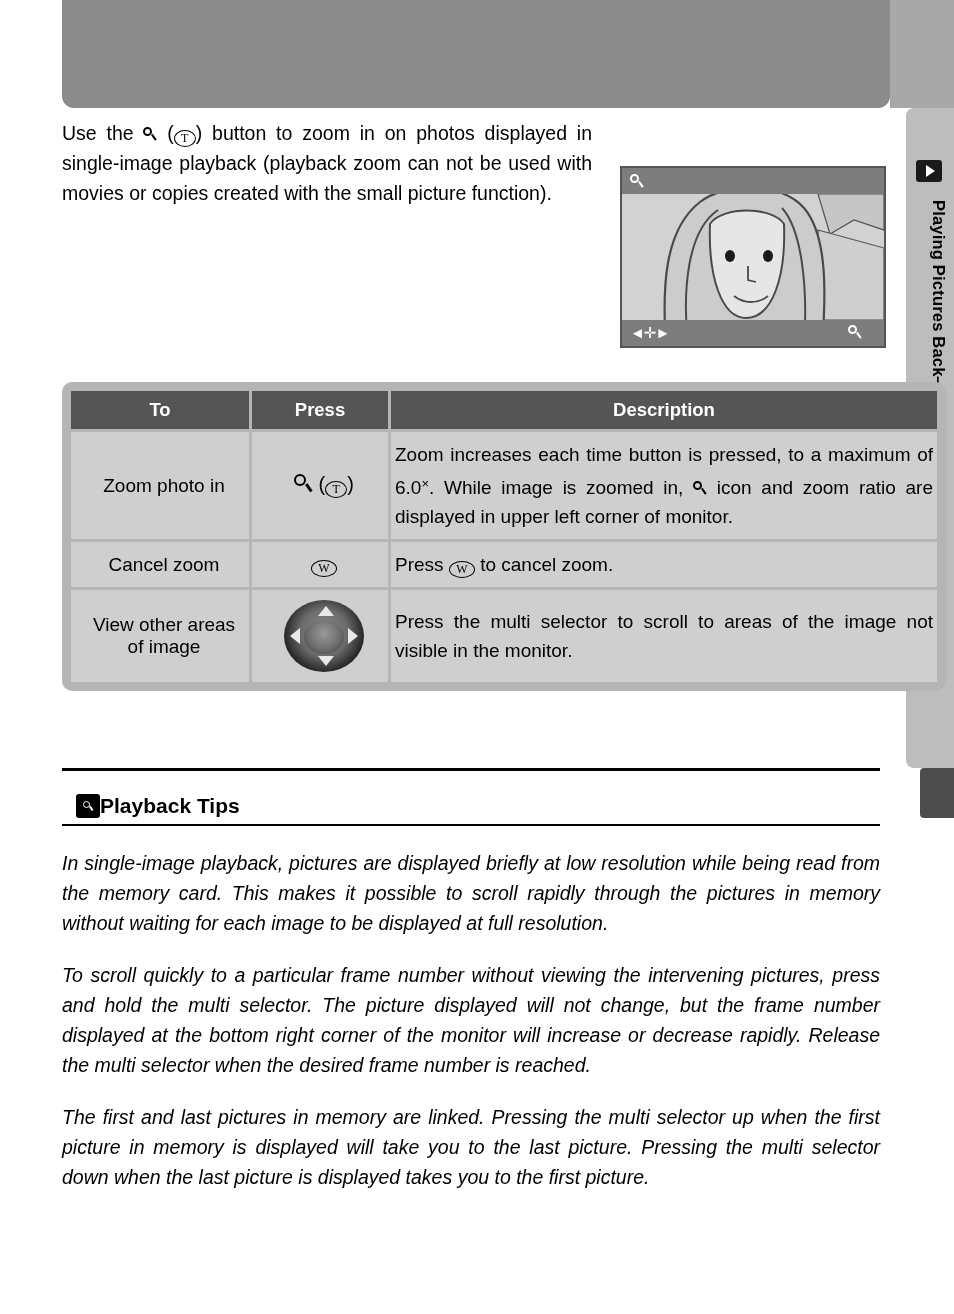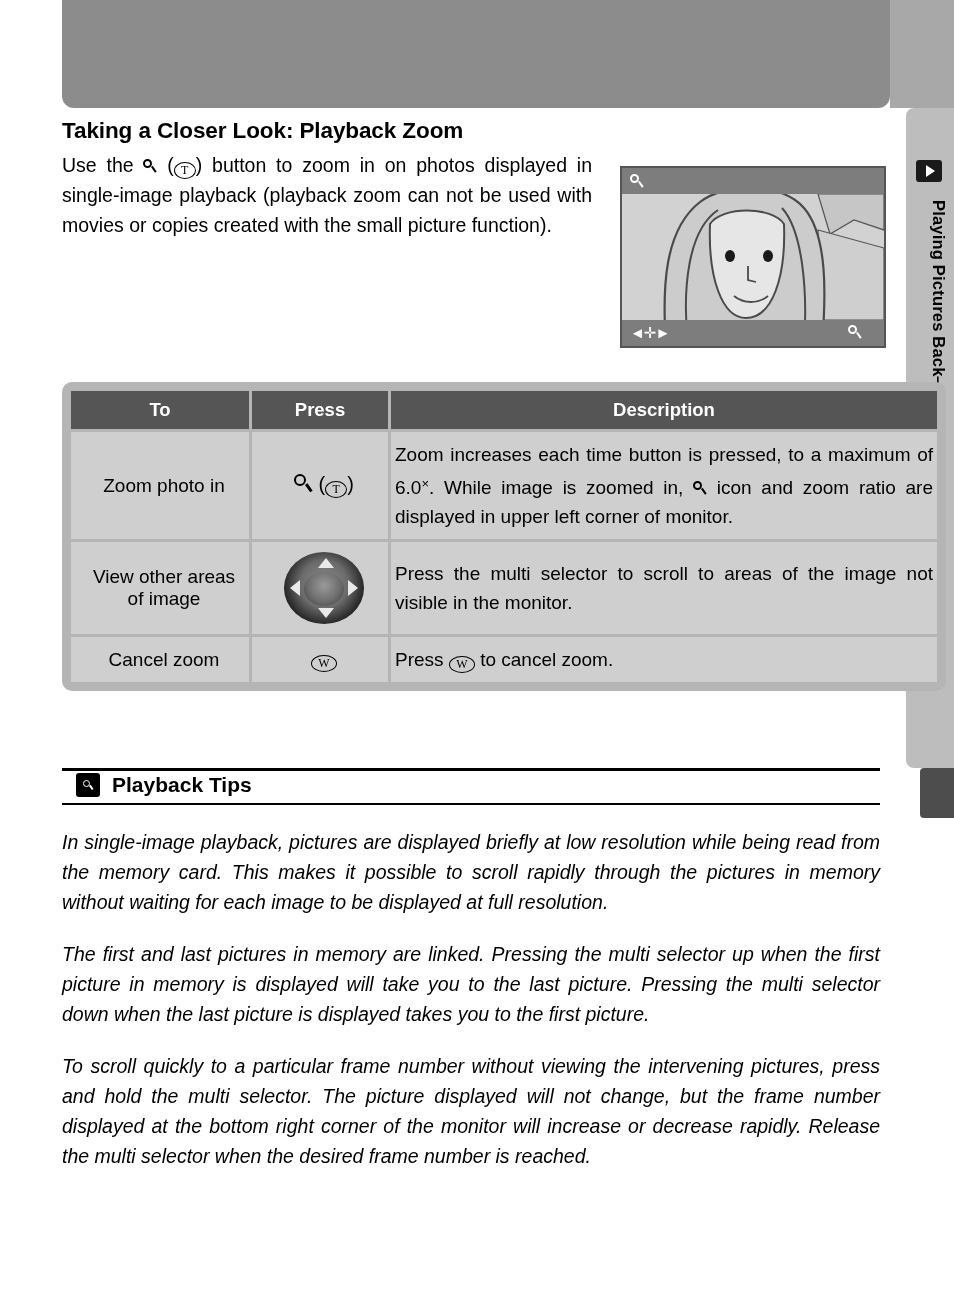--- a/index.html
+++ b/index.html
@@ -291,22 +291,21 @@
     width: 818px;
   }
   .tips-rule-top {
     border-top: 3px solid #000;
     width: 818px;
     margin: 0;
   }
   .tips-head {
     display: flex;
     align-items: center;
-    gap: 12px;
-    padding: 2px 0 6px 14px;
+    padding: 23px 0 6px 14px;
   }
   .tips-badge {
     width: 24px; height: 24px;
     background: #000;
     border-radius: 3px;
     position: relative;
     display: flex; align-items: center; justify-content: center;
   }
   .tips-badge .mag { vertical-align: 0; }
   .tips-title {
@@ -347,21 +346,20 @@
   <div class="side-tab"></div>
   <div class="side-tab-small"></div>
   <div class="side-icon">
       <span class="tri"></span>
     </div>
   <div class="side-text">Playing Pictures Back—Basic Playback</div>
 </div>
 
 <div class="content">
 
-  <h1 class="section-title">Taking a Closer Look: Playback Zoom</h1>
 
   <p class="intro"><span>Use the </span><span class="mag"><span class="lens"></span><span class="handle"></span></span><span> (</span><span class="ovalbtn">T</span><span>) button to zoom in on photos displayed in single-image playback (playback zoom can not be used with movies or copies created with the small picture function).</span></p>
 
   <div class="monitor">
     <svg class="mon-face" viewBox="0 0 262 178">
       <rect x="0" y="0" width="262" height="178" fill="#dcdcdc"></rect>
 
       <path d="M0 26 L262 26 L262 152 L0 152 Z" fill="#d2d2d2"></path>
       <path d="M196 26 L262 26 L262 62 L232 52 L208 66 Z" fill="#c6c6c6" stroke="#555" stroke-width="1.2"></path>
       <path d="M196 62 L262 80 L262 152 L196 152 Z" fill="#cfcfcf" stroke="#555" stroke-width="1.2"></path>
@@ -410,55 +408,55 @@
       <tbody>
         <tr>
           <td class="c">Zoom photo in</td>
           <td class="c">
             <span class="mag big"><span class="lens"></span><span class="handle"></span></span>
             <span style="font-size:20px;">(</span><span class="ovalbtn">T</span><span style="font-size:20px;">)</span>
           </td>
           <td class="desc"><span>Zoom increases each time button is pressed, to a maximum of 6.0</span><span style="font-size:13px; vertical-align:6px;">×</span><span>.  While image is zoomed in, </span><span class="mag"><span class="lens"></span><span class="handle"></span></span><span> icon and zoom ratio are displayed in upper left corner of monitor.</span></td>
         </tr>
         <tr>
+          <td class="c">Cancel zoom</td>
+          <td class="c">
+            <span class="ovalbtn w">W</span>
+          </td>
+          <td class="desc"><span>Press </span><span class="ovalbtn w">W</span><span> to cancel zoom.</span></td>
+        </tr>
+        <tr>
           <td class="c">View other areas of image</td>
           <td class="c">
             <div class="multisel">
               <div class="ring"></div>
               <div class="inner"></div>
               <div class="ar ar-up"></div>
               <div class="ar ar-dn"></div>
               <div class="ar ar-lf"></div>
               <div class="ar ar-rt"></div>
             </div>
           </td>
           <td class="desc">Press the multi selector to scroll to areas of the image not visible in the monitor.</td>
         </tr>
-        <tr>
-          <td class="c">Cancel zoom</td>
-          <td class="c">
-            <span class="ovalbtn w">W</span>
-          </td>
-          <td class="desc"><span>Press </span><span class="ovalbtn w">W</span><span> to cancel zoom.</span></td>
-        </tr>
       </tbody>
     </table>
   </div>
 
   <div class="tips">
     <div class="tips-rule-top"></div>
     <div class="tips-head">
       <span class="tips-badge">
           <span class="mag white sm">
             <span class="lens"></span>
             <span class="handle"></span>
           </span>
         </span>
       <span class="tips-title">Playback Tips</span>
     </div>
     <div class="tips-rule-bot"></div>
     <p>In single-image playback, pictures are displayed briefly at low resolution while being read from the memory card.  This makes it possible to scroll rapidly through the pictures in memory without waiting for each image to be displayed at full resolution.</p>
+    <p>To scroll quickly to a particular frame number without viewing the intervening pictures, press and hold the multi selector.  The picture displayed will not change, but the frame number displayed at the bottom right corner of the monitor will increase or decrease rapidly.  Release the multi selector when the desired frame number is reached.</p>
     <p>The first and last pictures in memory are linked.  Pressing the multi selector up when the first picture in memory is displayed will take you to the last picture.  Pressing the multi selector down when the last picture is displayed takes you to the first picture.</p>
-    <p>To scroll quickly to a particular frame number without viewing the intervening pictures, press and hold the multi selector.  The picture displayed will not change, but the frame number displayed at the bottom right corner of the monitor will increase or decrease rapidly.  Release the multi selector when the desired frame number is reached.</p>
   </div>
 
 
 </div>
 
 </body></html>

